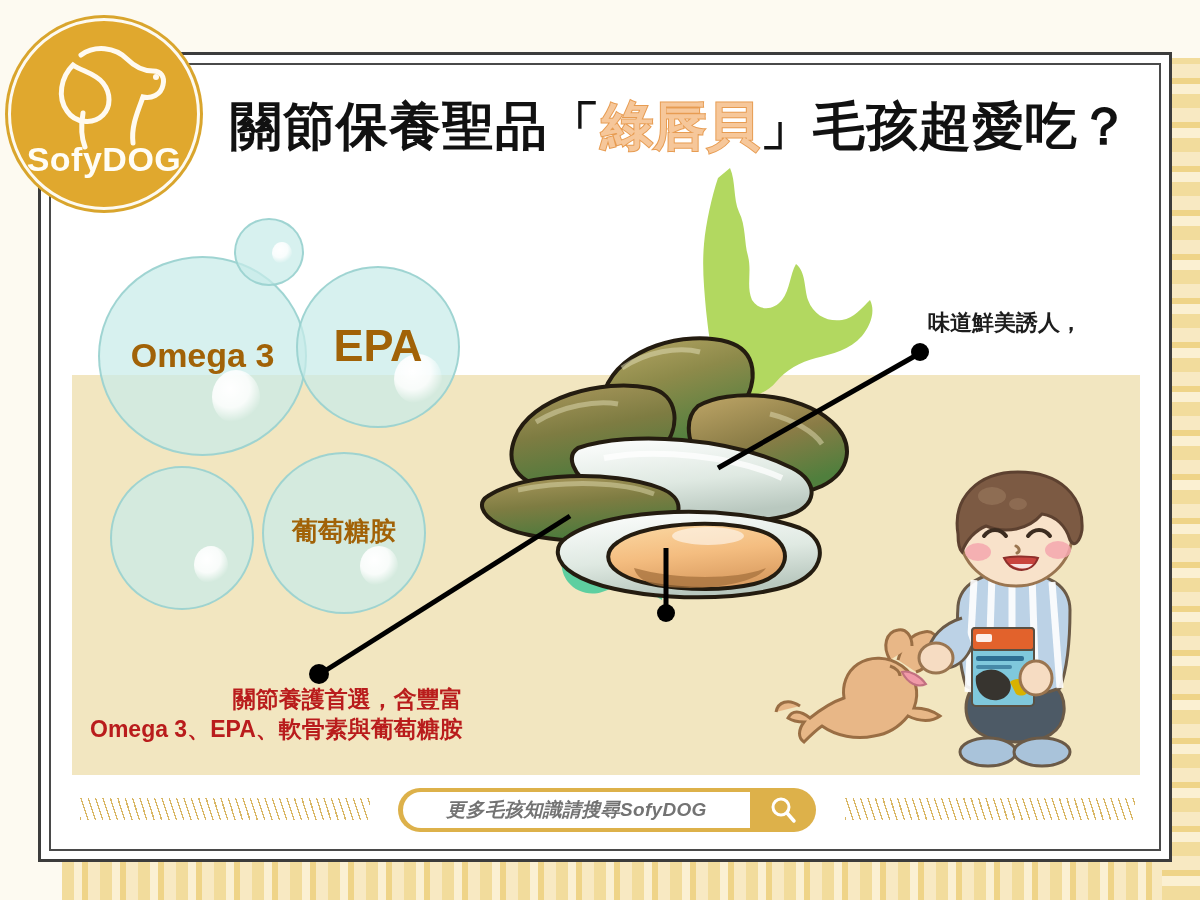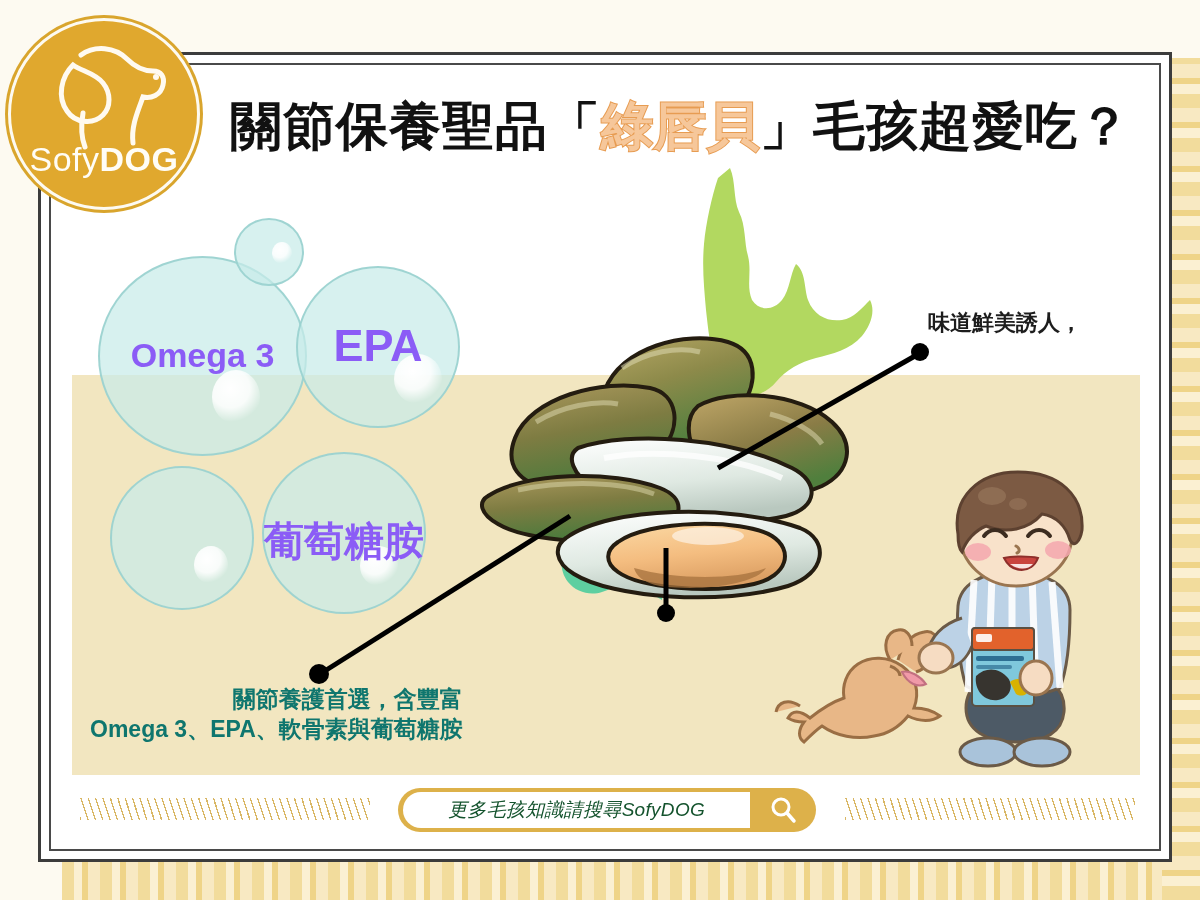--- a/index.html
+++ b/index.html
@@ -46,21 +46,21 @@
     box-shadow:0 0 0 3px #d9a52d;
     z-index:40;
   }
   .logo svg{position:absolute;left:0;top:0;}
   .logo .logotype{
     position:absolute;left:0;right:0;bottom:28px;text-align:center;
     color:#fffdf6;font-size:34px;letter-spacing:.5px;
     font-family:"Liberation Sans","DejaVu Sans",sans-serif;
   }
   .logotype b{font-weight:bold;}
-  .logotype i{font-style:normal;font-weight:400;margin-top:40px;}
+  .logotype i{font-style:normal;font-weight:700;margin-top:40px;}
 
   
   .title{
     position:absolute;left:230px;top:92px;width:900px;height:74px;
     font-size:52px;font-weight:bold;color:#111;letter-spacing:1px;
     white-space:nowrap;z-index:30;
     font-family:"Liberation Sans","DejaVu Sans",sans-serif;
   }
   .title .hl{
     color:#f6c79a;
@@ -83,33 +83,33 @@
     background:rgba(200,235,233,.72);
     border:2px solid rgba(150,208,206,.85);
     z-index:12;
   }
   .bubble .shine{
     position:absolute;border-radius:50%;
     background:radial-gradient(circle at 38% 34%, #ffffff 0%, rgba(255,255,255,.85) 42%, rgba(255,255,255,0) 72%);
   }
   .bubble .txt{
     position:absolute;left:0;right:0;
-    text-align:center;color:#8b5cf6;font-weight:bold;
+    text-align:center;color:#a16207;font-weight:bold;
     font-family:"Liberation Sans","DejaVu Sans",sans-serif;
   }
 
   
   .lines{position:absolute;left:0;top:0;width:1200px;height:900px;z-index:22;pointer-events:none;}
 
   
   .anno{position:absolute;z-index:26;color:#1d1d1d;font-weight:bold;line-height:1.32;
         font-family:Liberation Sans, sans-serif;text-align:right;}
   .anno-topright{left:928px;top:308px;font-size:22px;}
   .anno-mid{left:428px;top:626px;font-size:23px;}
-  .anno-bottomleft{left:90px;top:684px;font-size:23px;color:#0f766e;}
+  .anno-bottomleft{left:90px;top:684px;font-size:23px;color:#b91c1c;}
 
   
   .mussels{position:absolute;left:470px;top:330px;width:420px;height:300px;z-index:18;}
 
   
   .scene{position:absolute;left:770px;top:460px;width:380px;height:320px;z-index:18;}
 
   
   .hatch{position:absolute;top:798px;height:22px;z-index:30;
     background:repeating-linear-gradient(72deg,
@@ -122,21 +122,21 @@
     position:absolute;left:398px;top:788px;width:418px;height:44px;
     border-radius:22px;background:#ddb14a;z-index:32;
     display:flex;align-items:center;
   }
   .searchbar .field{
     margin:4px 0 4px 5px;height:36px;flex:1;
     background:#ffffff;border-radius:18px 0 0 18px;
     display:flex;align-items:center;justify-content:center;
   }
   .searchbar .field span{
-    color:#14532d;font-style:italic;font-weight:normal;font-size:19px;letter-spacing:.3px;
+    color:#737373;font-style:italic;font-weight:bold;font-size:19px;letter-spacing:.3px;
     font-family:"Liberation Sans","DejaVu Sans",sans-serif;
   }
   .searchbar .btn{
     width:66px;height:44px;display:flex;align-items:center;justify-content:center;
   }
 </style>
 </head>
 <body>
 
 <div id="stage">
@@ -176,21 +176,21 @@
   <div class="bubble" style="left:234px;top:218px;width:66px;height:64px;">
     <div class="shine" style="left:36px;top:22px;width:20px;height:22px;"></div>
   </div>
 
   <div class="bubble" style="left:110px;top:466px;width:140px;height:140px;">
     <div class="shine" style="left:82px;top:78px;width:34px;height:38px;"></div>
   </div>
 
   <div class="bubble" style="left:262px;top:452px;width:160px;height:158px;">
     <div class="shine" style="left:96px;top:92px;width:38px;height:40px;"></div>
-    <div class="txt" style="top:60px;font-size:40px;">葡萄糖胺</div>
+    <div class="txt" style="top:60px;font-size:26px;">葡萄糖胺</div>
   </div>
 
   <svg class="mussels" viewBox="0 0 420 300">
     <defs>
       <linearGradient id="sh1" x1="0" y1="0" x2="0.4" y2="1">
         <stop offset="0%" stop-color="#b8a866"></stop>
           <stop offset="45%" stop-color="#8d8a4a"></stop>
         <stop offset="100%" stop-color="#4e7f3e"></stop>
       </linearGradient>
       <linearGradient id="sh2" x1="0" y1="0" x2="0.3" y2="1">

